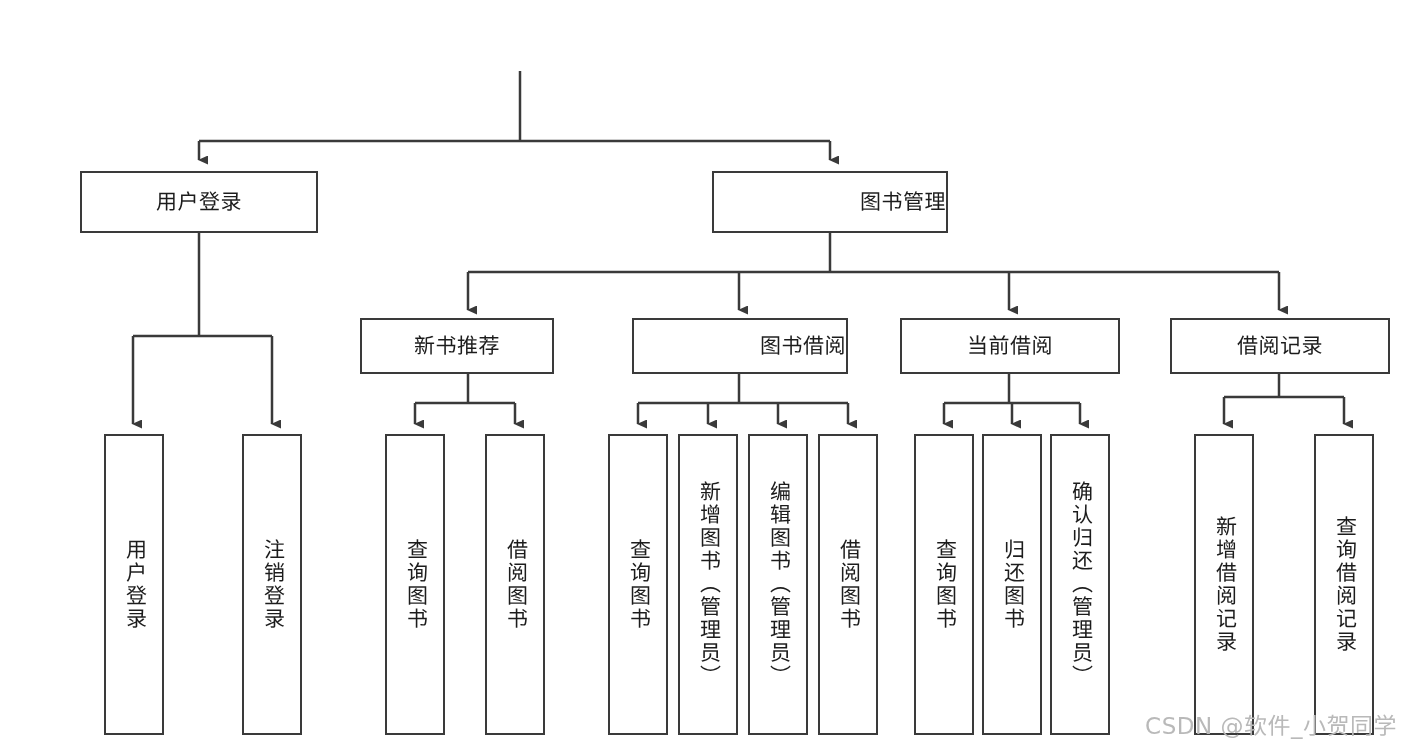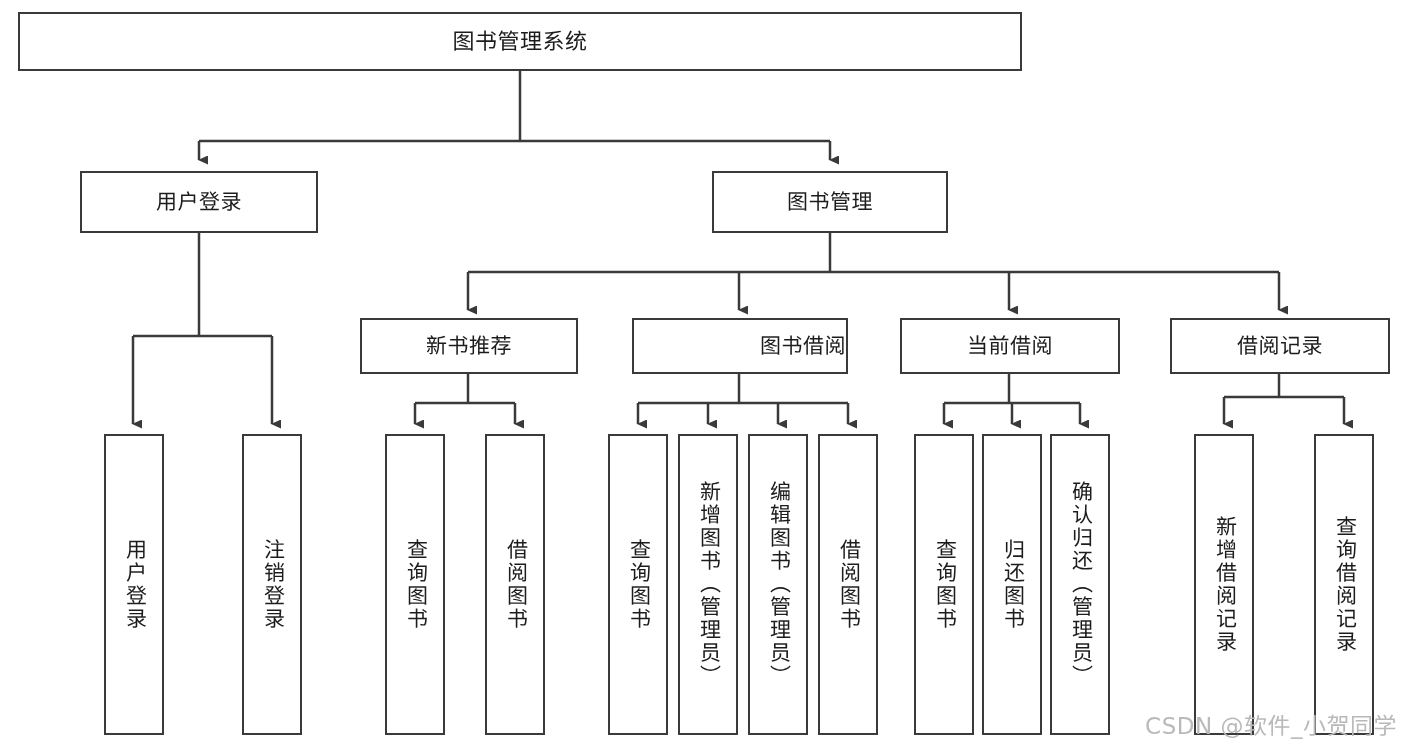--- a/index.html
+++ b/index.html
@@ -121,32 +121,29 @@
       <path d="M 1012,403 L 1012,424" marker-end="url(#arrowhead)"></path>
       <path d="M 1080,403 L 1080,424" marker-end="url(#arrowhead)"></path>
 
       <path d="M 1279,374 L 1279,397"></path>
       <path d="M 1224,397 L 1344,397"></path>
       <path d="M 1224,397 L 1224,424" marker-end="url(#arrowhead)"></path>
       <path d="M 1344,397 L 1344,424" marker-end="url(#arrowhead)"></path>
     </g>
   </svg>
 
-  <div class="node horiz root" style="left:18px; top:12px; width:1004px; height:59px;">
-    <span class="node-label">图书管理系统</span>
-  </div>
 
   <div class="node horiz" style="left:80px; top:171px; width:238px; height:62px;">
     <span class="node-label">用户登录</span>
   </div>
-  <div class="node horiz" style="left:712px; top:171px; width:236px; height:62px;">
+  <div class="node horiz" style="left:712px; top:171px; width:236px; height:62px;justify-content:flex-end;">
     <span class="node-label">图书管理</span>
   </div>
 
-  <div class="node horiz" style="left:360px; top:318px; width:218px; height:56px;">
+  <div class="node horiz" style="left:360px; top:318px; width:194px; height:56px;">
     <span class="node-label">新书推荐</span>
   </div>
   <div class="node horiz" style="left:632px; top:318px; width:216px; height:56px;justify-content:flex-end;">
     <span class="node-label">图书借阅</span>
   </div>
   <div class="node horiz" style="left:1170px; top:318px; width:220px; height:56px;">
     <span class="node-label">借阅记录</span>
   </div>
   <div class="node horiz" style="left:900px; top:318px; width:220px; height:56px;">
     <span class="node-label">当前借阅</span>

